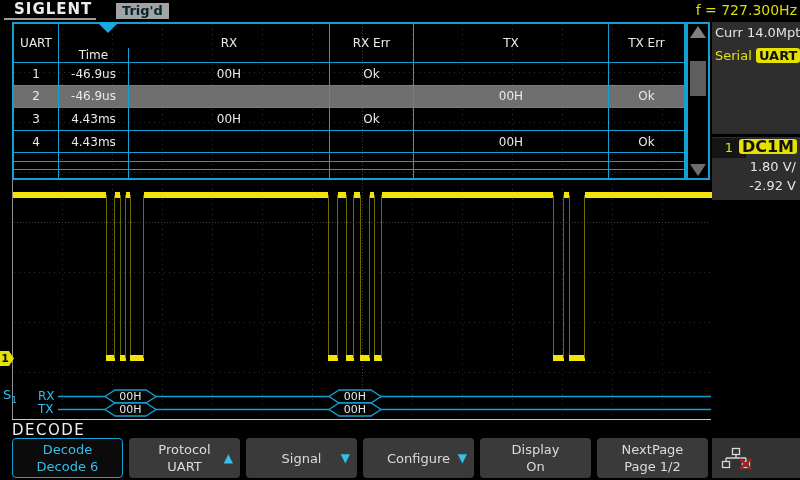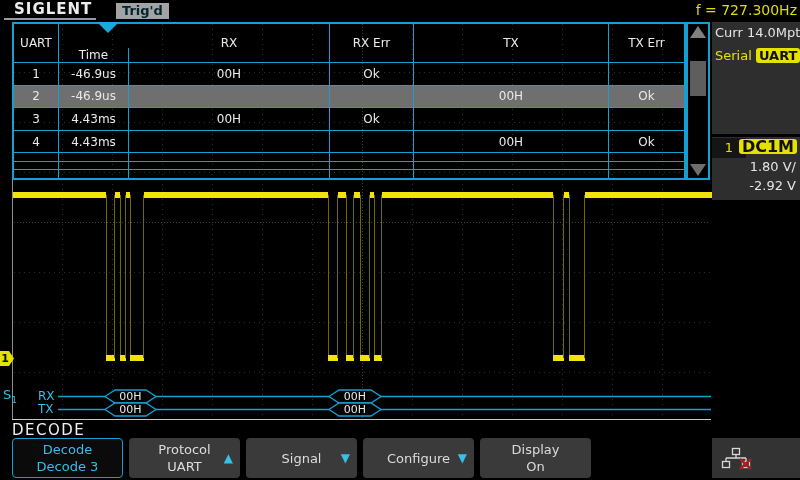--- a/index.html
+++ b/index.html
@@ -257,38 +257,42 @@
   </div>
 
   <div class="ch-marker"><span>1</span></div>
   <div class="s1"><span>S</span><sub>1</sub></div>
   <div class="buslab rxlab">RX</div>
   <div class="buslab txlab">TX</div>
   <div class="decode-title">DECODE</div>
 
   <div class="mbtn sel" style="left:12px">
     <div>Decode</div>
-    <div>Decode 3</div>
+    <div>Decode 6</div>
   </div>
   <div class="mbtn" style="left:129px">
     <div>Protocol</div>
     <div>UART</div>
     <span class="arr">▲</span>
   </div>
   <div class="mbtn" style="left:246px">
     <div>Signal</div>
     <span class="arr">▼</span>
   </div>
   <div class="mbtn" style="left:363px">
     <div>Configure</div>
     <span class="arr">▼</span>
   </div>
   <div class="mbtn" style="left:480px">
     <div>Display</div>
     <div>On</div>
+  </div>
+  <div class="mbtn" style="left:597px">
+    <div>NextPage</div>
+    <div>Page 1/2</div>
   </div>
   <div class="mpanel">
     <svg width="32" height="23" viewBox="0 0 32 23">
       <rect x="12.5" y="1.5" width="7" height="6" fill="none" stroke="#d8d8d8" stroke-width="1.3"></rect>
       <path d="M16 7.5 V11 M6 11 H26 M6 11 V14 M26 11 V14" fill="none" stroke="#d8d8d8" stroke-width="1.3"></path>
       <rect x="2.5" y="14.5" width="7" height="6" fill="none" stroke="#d8d8d8" stroke-width="1.3"></rect>
       <rect x="22.5" y="14.5" width="7" height="6" fill="none" stroke="#d8d8d8" stroke-width="1.3"></rect>
       <path d="M20 12 L31 22 M31 12 L20 22" fill="none" stroke="#aa1f1f" stroke-width="2.4"></path>
     </svg>
   </div>

